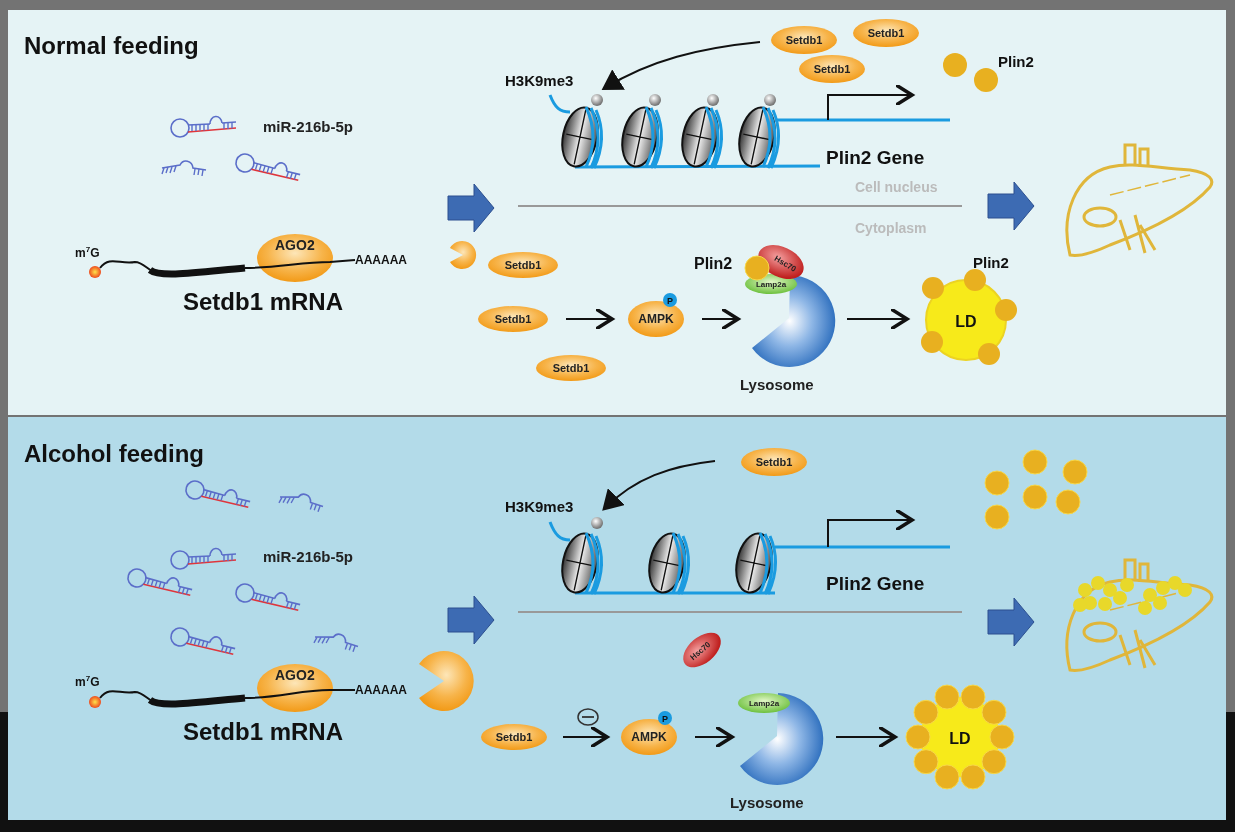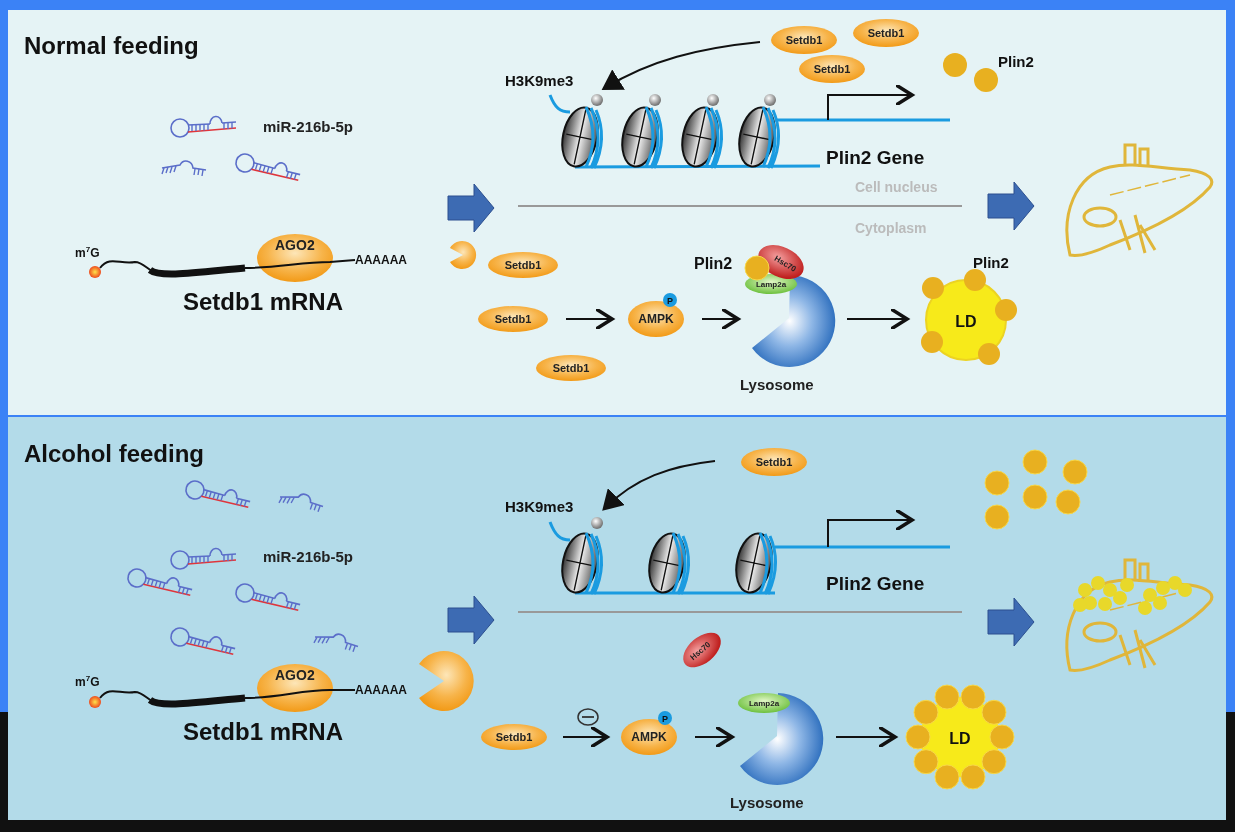--- a/index.html
+++ b/index.html
@@ -1,17 +1,17 @@
 <!DOCTYPE html>
 <html><head>
 <meta charset="utf-8">
 <style>
   html,body{margin:0;padding:0;background:#111;}
   body{width:1235px;height:832px;overflow:hidden;font-family:"Liberation Sans",sans-serif;}
-  #frame{position:absolute;left:0;top:0;width:1235px;height:712px;background:#3b82f6;}
+  #frame{position:absolute;left:0;top:0;width:1235px;height:712px;background:#737373;}
   svg text{font-family:"Liberation Sans",sans-serif;font-weight:bold;}
 </style>
 </head>
 <body>
 
 <div id="frame">
 <svg width="1235" height="832" viewBox="0 0 1235 832" xmlns="http://www.w3.org/2000/svg">
   <defs>
     <radialGradient id="gOrange" cx="50%" cy="40%" r="60%">
       <stop offset="0%" stop-color="#fde6b8"></stop>

